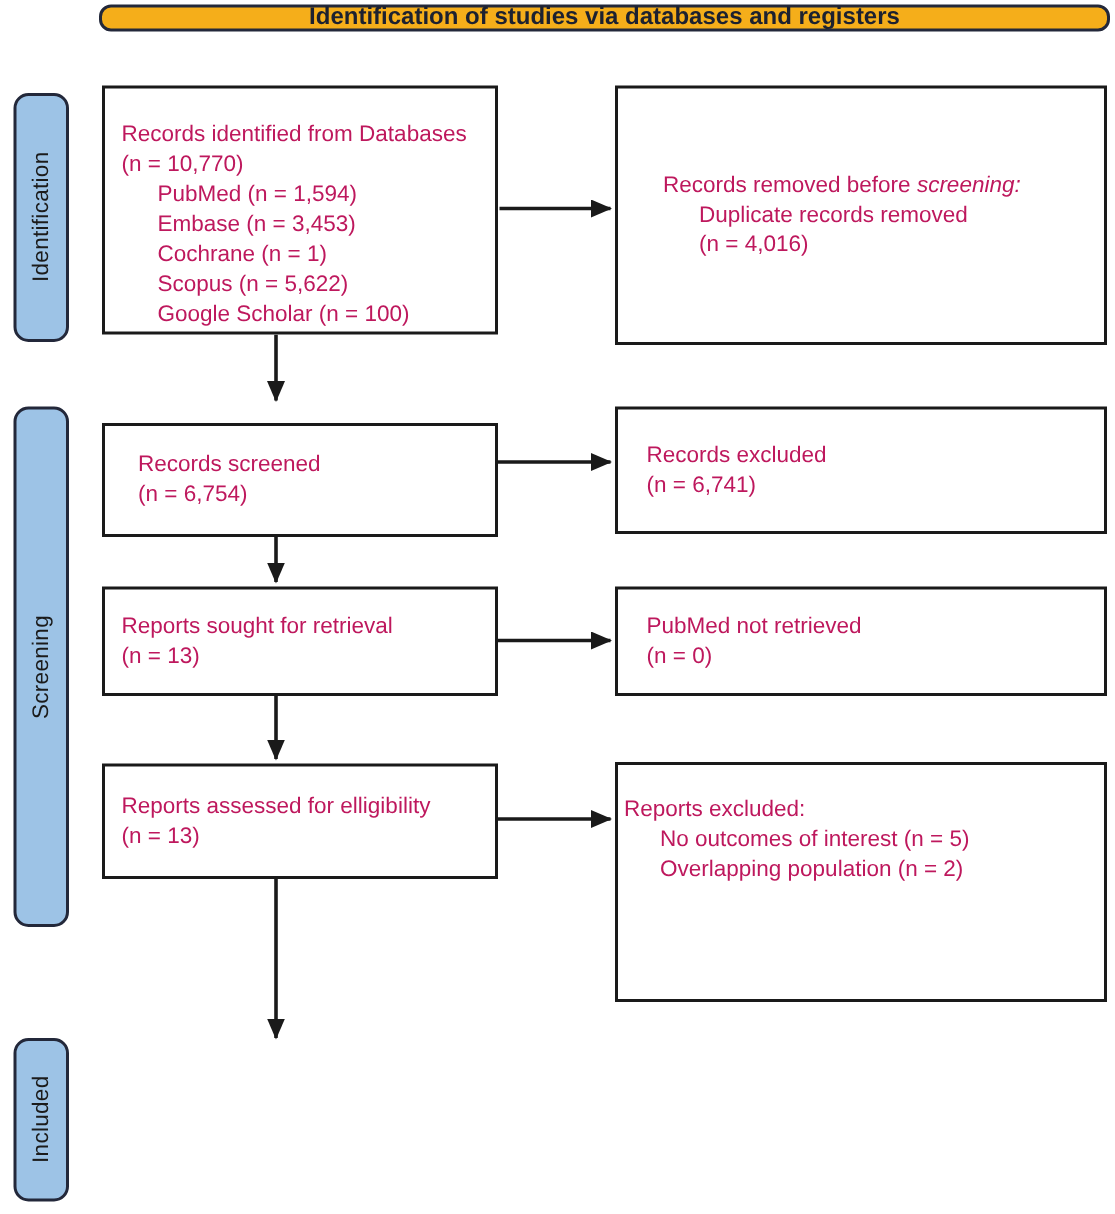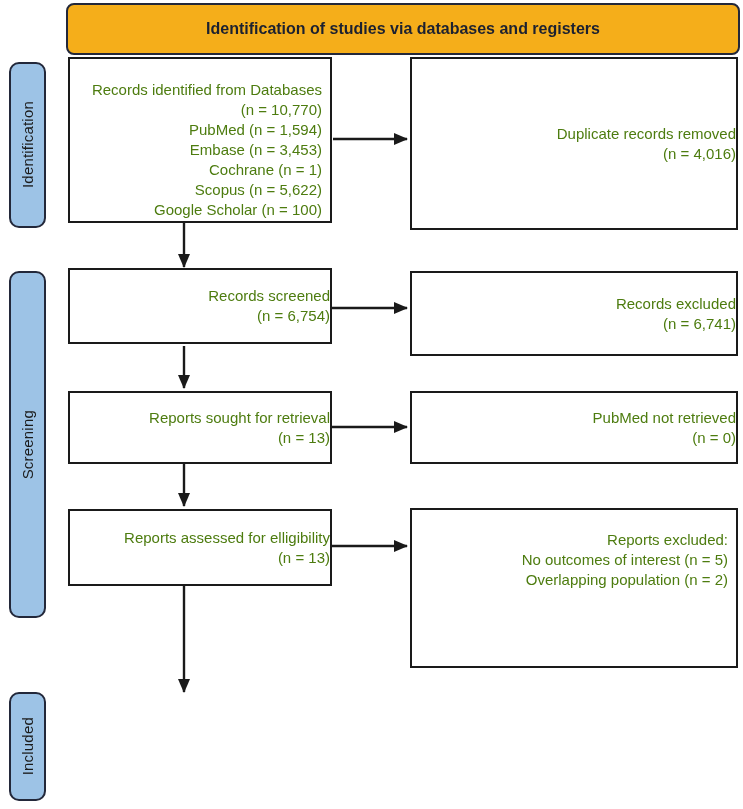--- a/index.html
+++ b/index.html
@@ -11,21 +11,21 @@
     width: 743px;
     height: 809px;
     background: #ffffff;
     overflow: hidden;
   }
 
   
   .header-banner {
     position: absolute;
     left: 66px; top: 3px;
-    width: 674px; height: 52px;
+    width: 674px; height: 18px;
     background: #F5AE1A;
     border: 2px solid #23283A;
     border-radius: 8px;
     display: flex; align-items: center; justify-content: center;
     font-weight: bold;
     font-size: 16px;
     color: #1C2130;
   }
 
   
@@ -49,33 +49,32 @@
   #phase-screening      { top: 271px; height: 347px; }
   #phase-included       { top: 692px; height: 109px; }
 
   
   .box {
     position: absolute;
     background: #ffffff;
     border: 2px solid #1A1A1A;
     font-size: 15px;
     line-height: 1.33;
-    color: #4d7c0f;
-    text-align: right;
+    color: #be185d;
   }
   .box .line { white-space: nowrap; }
   .box .indent { padding-left: 24px; }
   .vcenter { display: flex; flex-direction: column; justify-content: center; }
 
   .col-left  { left: 68px;  width: 264px; }
   .col-right { left: 410px; width: 328px; }
 
   #box-identified    { top: 57px;  height: 166px; padding: 21px 8px 0 11px; }
-  #box-screened      { top: 268px; height: 76px;  padding-left: 7px; }
-  #box-sought        { top: 391px; height: 73px;  padding-left: 25px; }
+  #box-screened      { top: 282px; height: 76px;  padding-left: 22px; }
+  #box-sought        { top: 391px; height: 73px;  padding-left: 11px; }
   #box-assessed      { top: 509px; height: 77px;  padding-left: 11px; }
   #box-included      { top: 695px; height: 105px; padding: 22px 8px 0 11px; }
 
   #box-removed       { top: 57px;  height: 173px; padding-left: 30px; }
   #box-rec-excluded  { top: 271px; height: 85px;  padding-left: 19px; }
   #box-not-retrieved { top: 391px; height: 73px;  padding-left: 19px; }
   #box-rep-excluded  { top: 508px; height: 160px; padding: 20px 8px 0 4px; }
 
   
   .arrows {
@@ -140,20 +139,23 @@
     <div class="line">(n = 13)</div>
   </div>
 
   <div class="box col-left vcenter" id="box-assessed">
     <div class="line">Reports assessed for elligibility</div>
     <div class="line">(n = 13)</div>
   </div>
 
 
   <div class="box col-right vcenter" id="box-removed">
+    <div class="line">
+      <span>Records removed before </span><i>screening:</i>
+    </div>
     <div class="line indent">Duplicate records removed</div>
     <div class="line indent">(n = 4,016)</div>
   </div>
 
   <div class="box col-right vcenter" id="box-rec-excluded">
     <div class="line">Records excluded</div>
     <div class="line">(n = 6,741)</div>
   </div>
 
   <div class="box col-right vcenter" id="box-not-retrieved">

